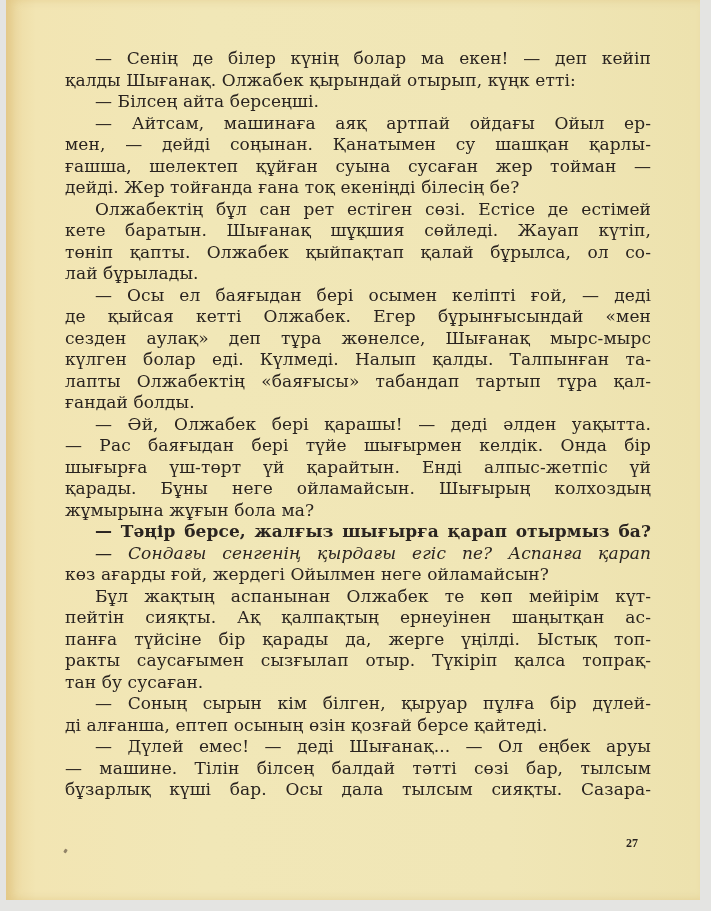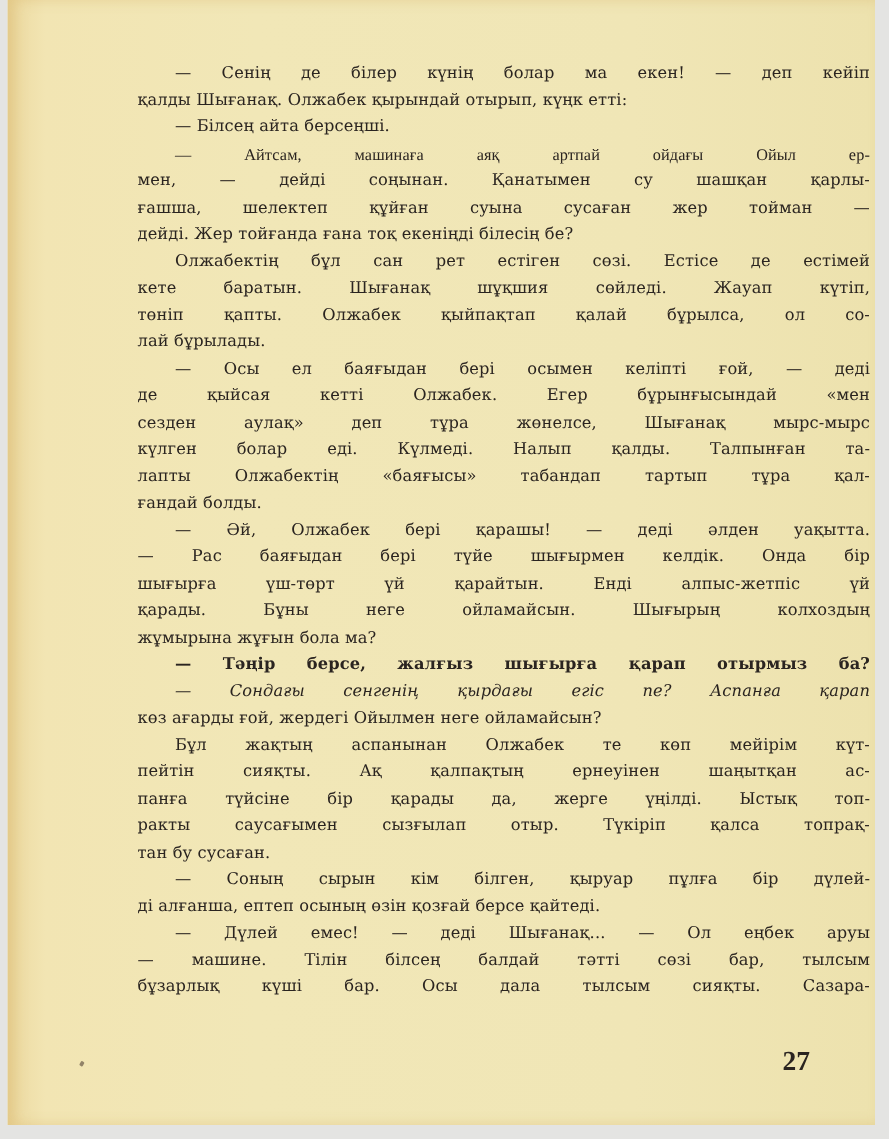--- a/index.html
+++ b/index.html
@@ -21,46 +21,45 @@
       height: 900px;
       background: linear-gradient(90deg, #ecd9a0 0px, #f2e5b3 30px, #f1e7b7 200px, #f0e6b6 500px, #ede2ae 690px);
       box-shadow: inset 6px 0 10px rgba(210,170,90,0.35);
     }
     .text-block {
       position: absolute;
       left: 59px;
       top: 48px;
       width: 586px;
       font-family: "DejaVu Serif", "Liberation Serif", serif;
-      font-size: 13px;
+      font-size: 17px;
       line-height: 21.5px;
       color: #2a2420;
       letter-spacing: 0.1px;
-      margin-left: 45px;
     }
     .line {
       display: block;
       white-space: nowrap;
       height: 21.5px;
       text-align: justify;
       text-align-last: justify;
     }
     .line.indent {
       padding-left: 30px;
     }
     .line.last {
       text-align-last: left;
     }
     .page-number {
       position: absolute;
       left: 620px;
       top: 836px;
       font-family: "Liberation Serif", serif;
       font-weight: bold;
-      font-size: 22px;
+      font-size: 12px;
       color: #2a2420;
     }
     .speck {
       position: absolute;
       left: 58px;
       top: 849px;
       width: 3px;
       height: 4px;
       background: #6a5a48;
       border-radius: 1px;
@@ -69,21 +68,21 @@
     }
   </style>
 </head>
 <body>
 
 <div class="page">
   <div class="text-block" id="text-block">
       <span class="line indent" style="white-space: normal;">— Сенің де білер күнің болар ма екен! — деп кейіп</span>
       <span class="line last">қалды Шығанақ. Олжабек қырындай отырып, күңк етті:</span>
       <span class="line indent last">— Білсең айта берсеңші.</span>
-      <span class="line indent" style="white-space: normal; font-family: Liberation Serif, serif;">— Айтсам, машинаға аяқ артпай ойдағы Ойыл ер-</span>
+      <span class="line indent" style="white-space: normal;">— Айтсам, машинаға аяқ артпай ойдағы Ойыл ер-</span>
       <span class="line" style="white-space: normal;">мен, — дейді соңынан. Қанатымен су шашқан қарлы-</span>
       <span class="line" style="white-space: normal;">ғашша, шелектеп құйған суына сусаған жер тойман —</span>
       <span class="line last">дейді. Жер тойғанда ғана тоқ екеніңді білесің бе?</span>
       <span class="line indent" style="white-space: normal;">Олжабектің бұл сан рет естіген сөзі. Естісе де естімей</span>
       <span class="line" style="white-space: normal;">кете баратын. Шығанақ шұқшия сөйледі. Жауап күтіп,</span>
       <span class="line" style="white-space: normal;">төніп қапты. Олжабек қыйпақтап қалай бұрылса, ол со-</span>
       <span class="line last">лай бұрылады.</span>
       <span class="line indent" style="white-space: normal;">— Осы ел баяғыдан бері осымен келіпті ғой, — деді</span>
       <span class="line" style="white-space: normal;">де қыйсая кетті Олжабек. Егер бұрынғысындай «мен</span>
       <span class="line" style="white-space: normal;">сезден аулақ» деп тұра жөнелсе, Шығанақ мырс-мырс</span>

